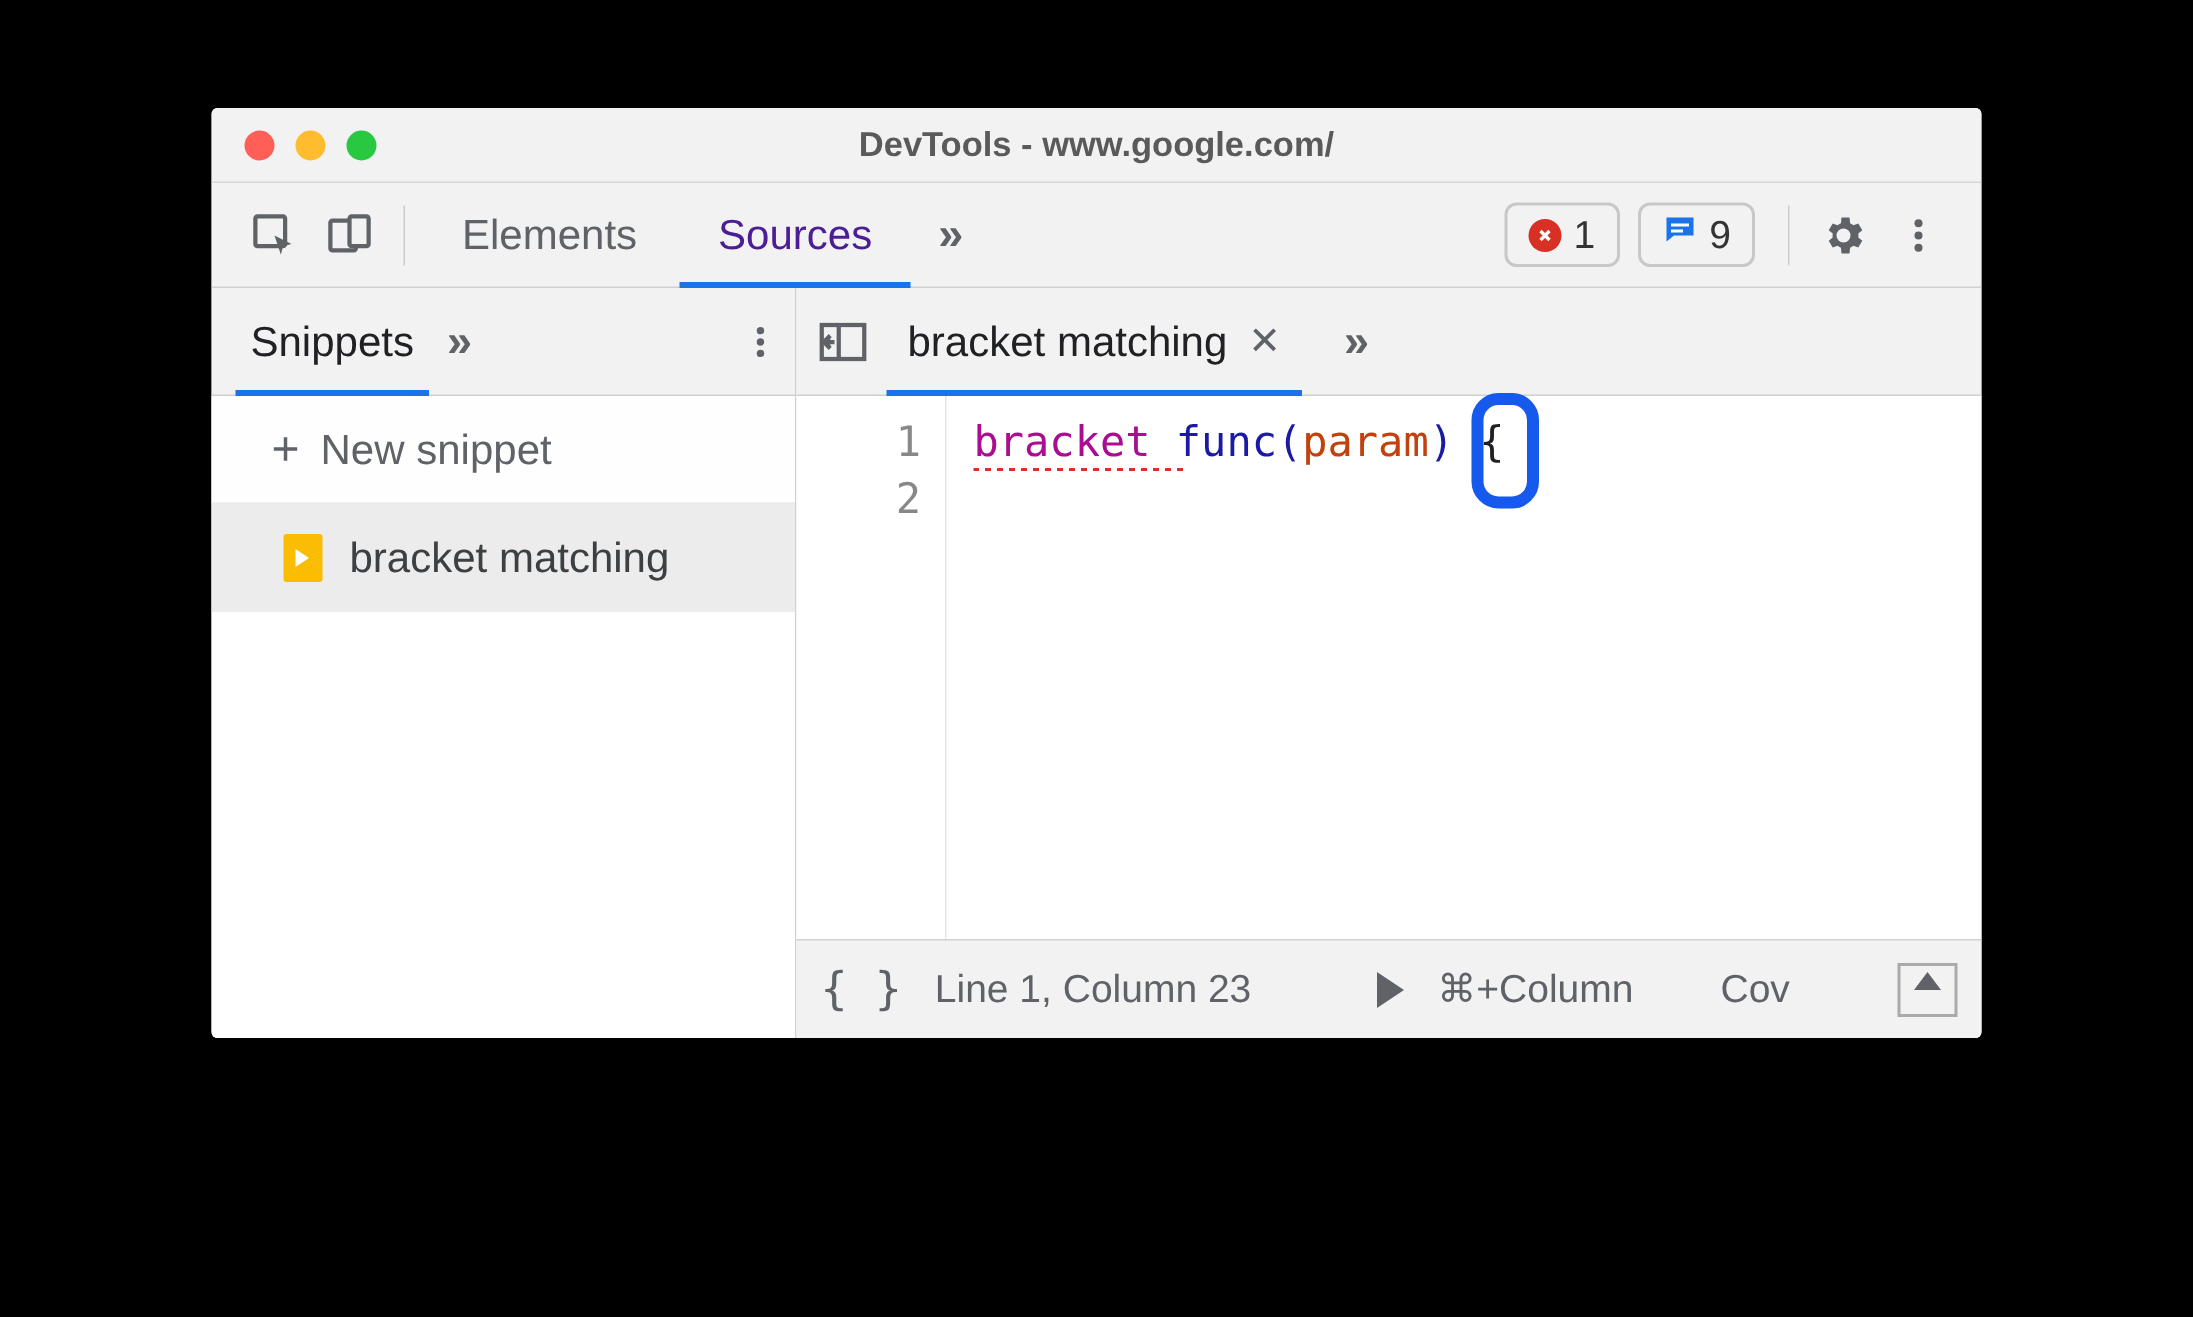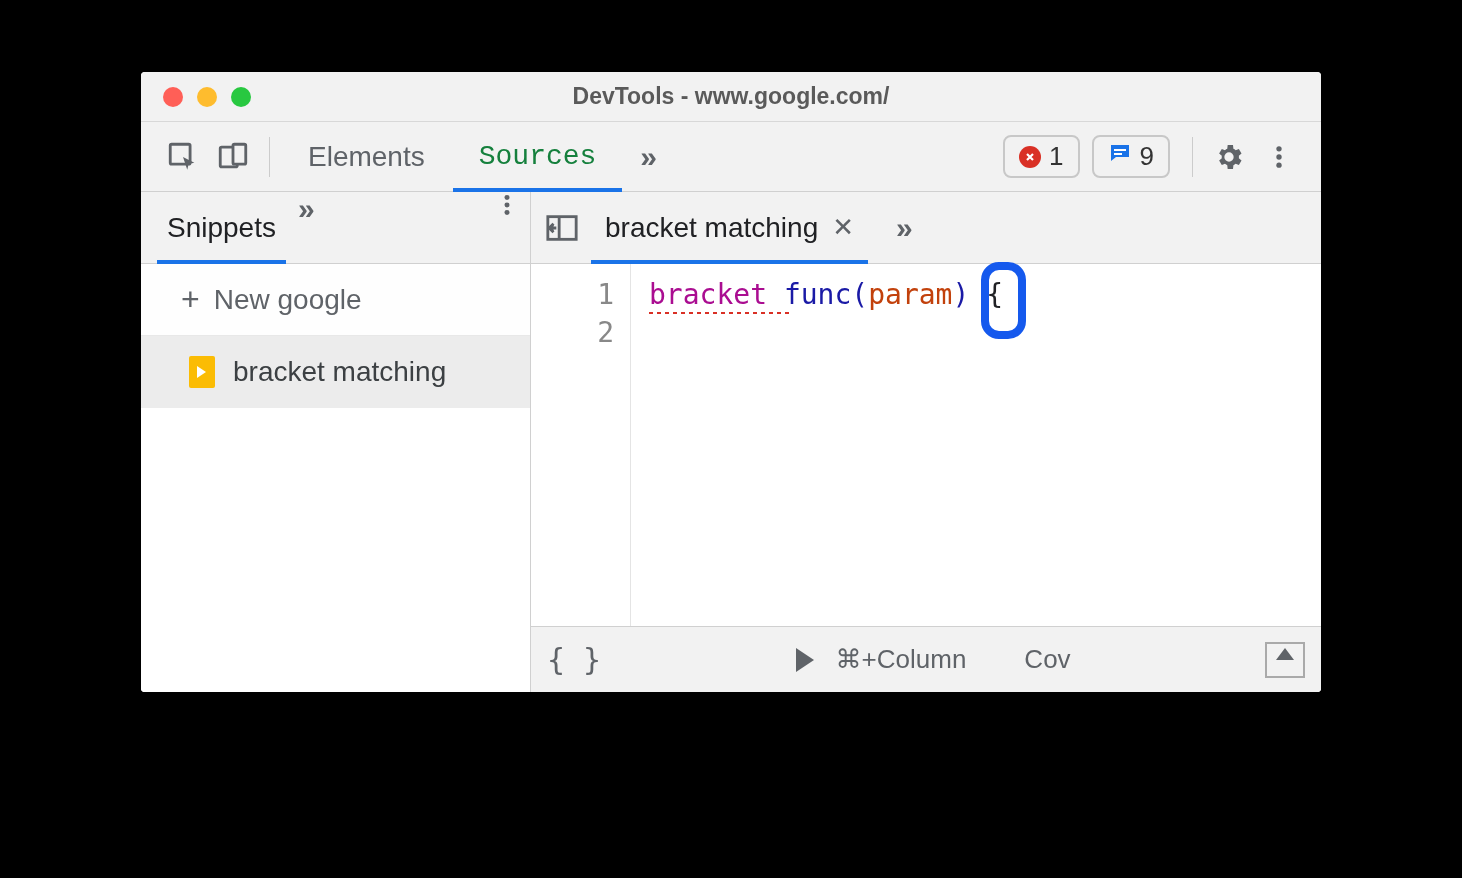--- a/index.html
+++ b/index.html
@@ -66,21 +66,21 @@
 .vdiv { width: 1px; height: 40px; background: #ccc; margin: 0 10px; }
 .tab {
   font-size: 28px;
   color: #5f6368;
   padding: 0 26px;
   height: 100%;
   display: flex;
   align-items: center;
   position: relative;
 }
-.tab.active { color: #15803d; font-family: Liberation Mono, monospace; }
+.tab.active { color: #4c1d95; }
 .tab.active::after {
   content: "";
   position: absolute;
   left: 0; right: 0; bottom: -1px;
   height: 4px;
   background: #1a73e8;
 }
 .spacer { flex: 1; }
 .badge {
   display: flex;
@@ -105,20 +105,21 @@
 .sidebar {
   width: 390px;
   border-right: 1px solid #d0d0d0;
   display: flex;
   flex-direction: column;
   background: #f2f2f2;
 }
 .sidebar-tabs {
   height: 72px;
   display: flex;
+  align-items: center;
   padding: 0 10px 0 20px;
   border-bottom: 1px solid #d0d0d0;
 }
 .sidebar-tab {
   font-size: 28px;
   color: #202124;
   position: relative;
   padding: 0 6px;
   height: 100%;
   display: flex;
@@ -343,21 +344,21 @@
           <svg width="26" height="26" viewBox="0 0 24 24" fill="#5f6368">
               <circle cx="12" cy="5" r="2.3"></circle>
               <circle cx="12" cy="12" r="2.3"></circle>
               <circle cx="12" cy="19" r="2.3"></circle>
             </svg>
         </div>
       </div>
       <div class="sidebar-list">
         <div class="new-snippet">
           <span style="font-size:32px;">+</span>
-          <span>New google</span>
+          <span>New snippet</span>
         </div>
         <div class="snippet-item">
           <div class="snippet-icon"></div>
           <span>bracket matching</span>
         </div>
       </div>
     </div>
 
     <div class="editor">
       <div class="editor-tabs">
@@ -382,20 +383,21 @@
         </div>
         <div class="code">
           <span class="kw">bracket</span><span> </span><span class="fn">func</span><span class="paren">(</span><span class="param">param</span><span class="paren">)</span><span> </span><span class="brace" id="brace-el">{</span>
           <div class="underline-err" style="left:18px; top:48px; width:140px;"></div>
         </div>
         <div class="highlight-ring" id="ring-el" style="left: 450.031px; top: -2px; width: 44.8594px; height: 77px;"></div>
       </div>
 
       <div class="statusbar">
         <span style="font-family:ui-monospace,monospace;font-size:30px;">{ }</span>
+        <span>Line 1, Column 23</span>
         <div class="spacer" style="min-width:40px;"></div>
         <div class="run-tri"></div>
         <span>⌘+Column</span>
         <span style="margin-left:36px;">Cov</span>
         <div class="spacer"></div>
         <div class="drawer-btn">
             <div></div>
           </div>
       </div>
     </div>

